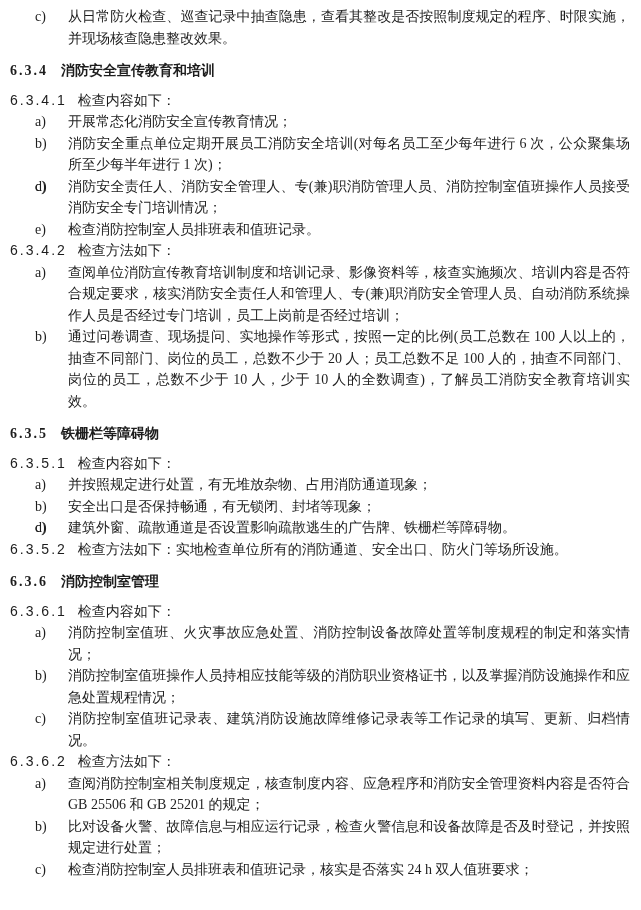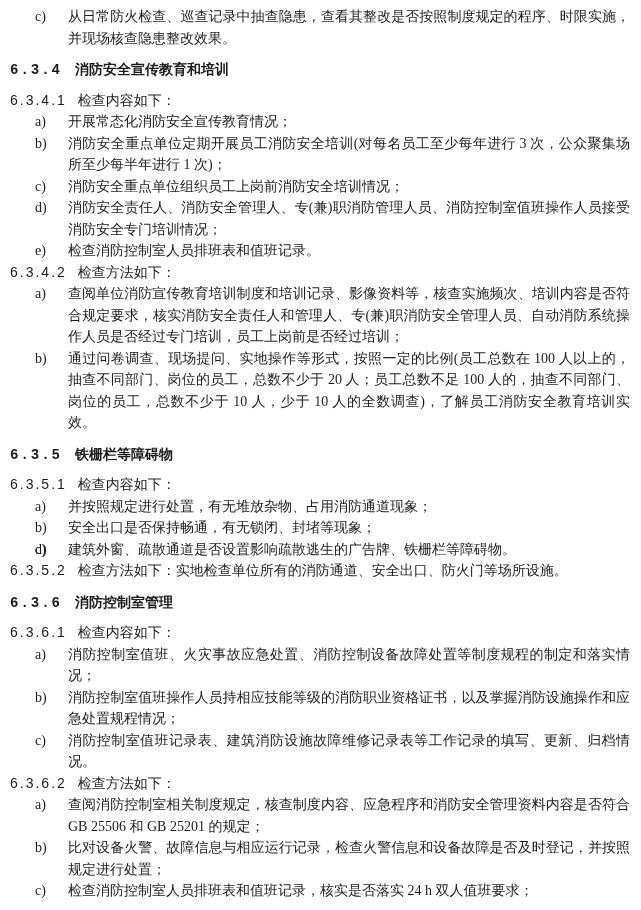--- a/index.html
+++ b/index.html
@@ -14,21 +14,21 @@
     background: #ffffff;
     padding: 6px 11px 0 10px;
     font-family: "Liberation Serif", "DejaVu Serif", serif;
     font-size: 14px;
     line-height: 21.5px;
     color: #1d1d1d;
     overflow: hidden;
   }
   
   .h2 {
-    font-family: Liberation Mono, monospace;
+    font-family: Liberation Serif, serif;
     font-weight: bold;
     margin: 11px 0 8px 0;
   }
   .h2 .num {
     letter-spacing: 2px;
     margin-right: 13px;
   }
   
   .clause {
     text-align: justify;
@@ -69,25 +69,24 @@
 
   <div class="clause">
     <span class="num">6.3.4.1</span><span>检查内容如下：</span>
   </div>
   <div class="li">
     <span class="marker">a)</span>
     <span>开展常态化消防安全宣传教育情况；</span>
   </div>
   <div class="li">
     <span class="marker">b)</span>
-    <span>消防安全重点单位定期开展员工消防安全培训(对每名员工至少每年进行 3 次，公众聚集场所至少每半年进行 1 次)；</span>
+    <span>消防安全重点单位定期开展员工消防安全培训(对每名员工至少每年进行 6 次，公众聚集场所至少每半年进行 1 次)；</span>
   </div>
   <div class="li">
     <span class="marker">c)</span>
-    <span>消防安全重点单位组织员工上岗前消防安全培训情况；</span>
   </div>
   <div class="li">
     <span class="marker">d)</span>
     <span>消防安全责任人、消防安全管理人、专(兼)职消防管理人员、消防控制室值班操作人员接受消防安全专门培训情况；</span>
   </div>
   <div class="li">
     <span class="marker">e)</span>
     <span>检查消防控制室人员排班表和值班记录。</span>
   </div>
 

